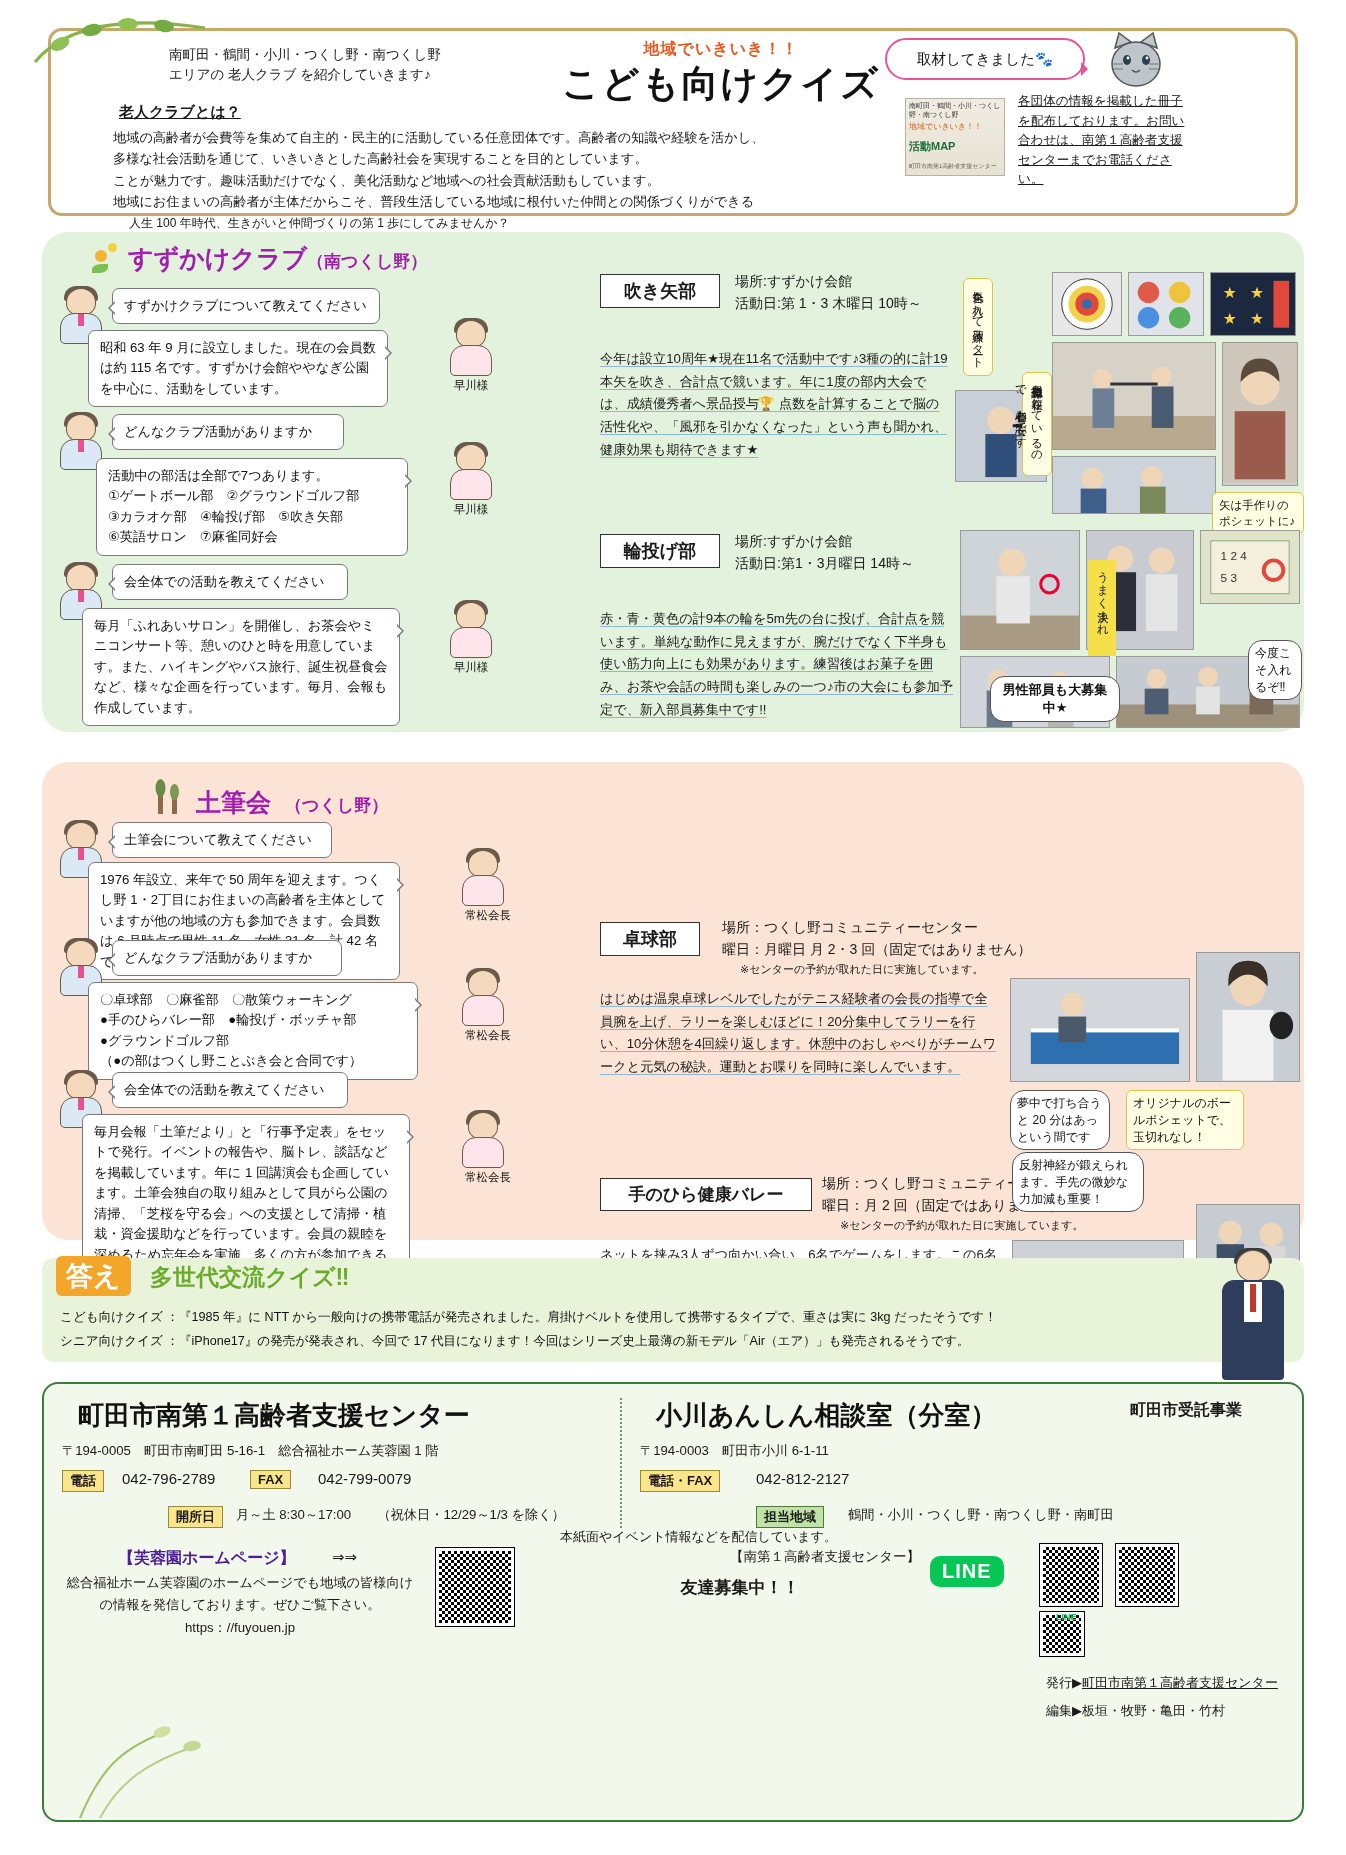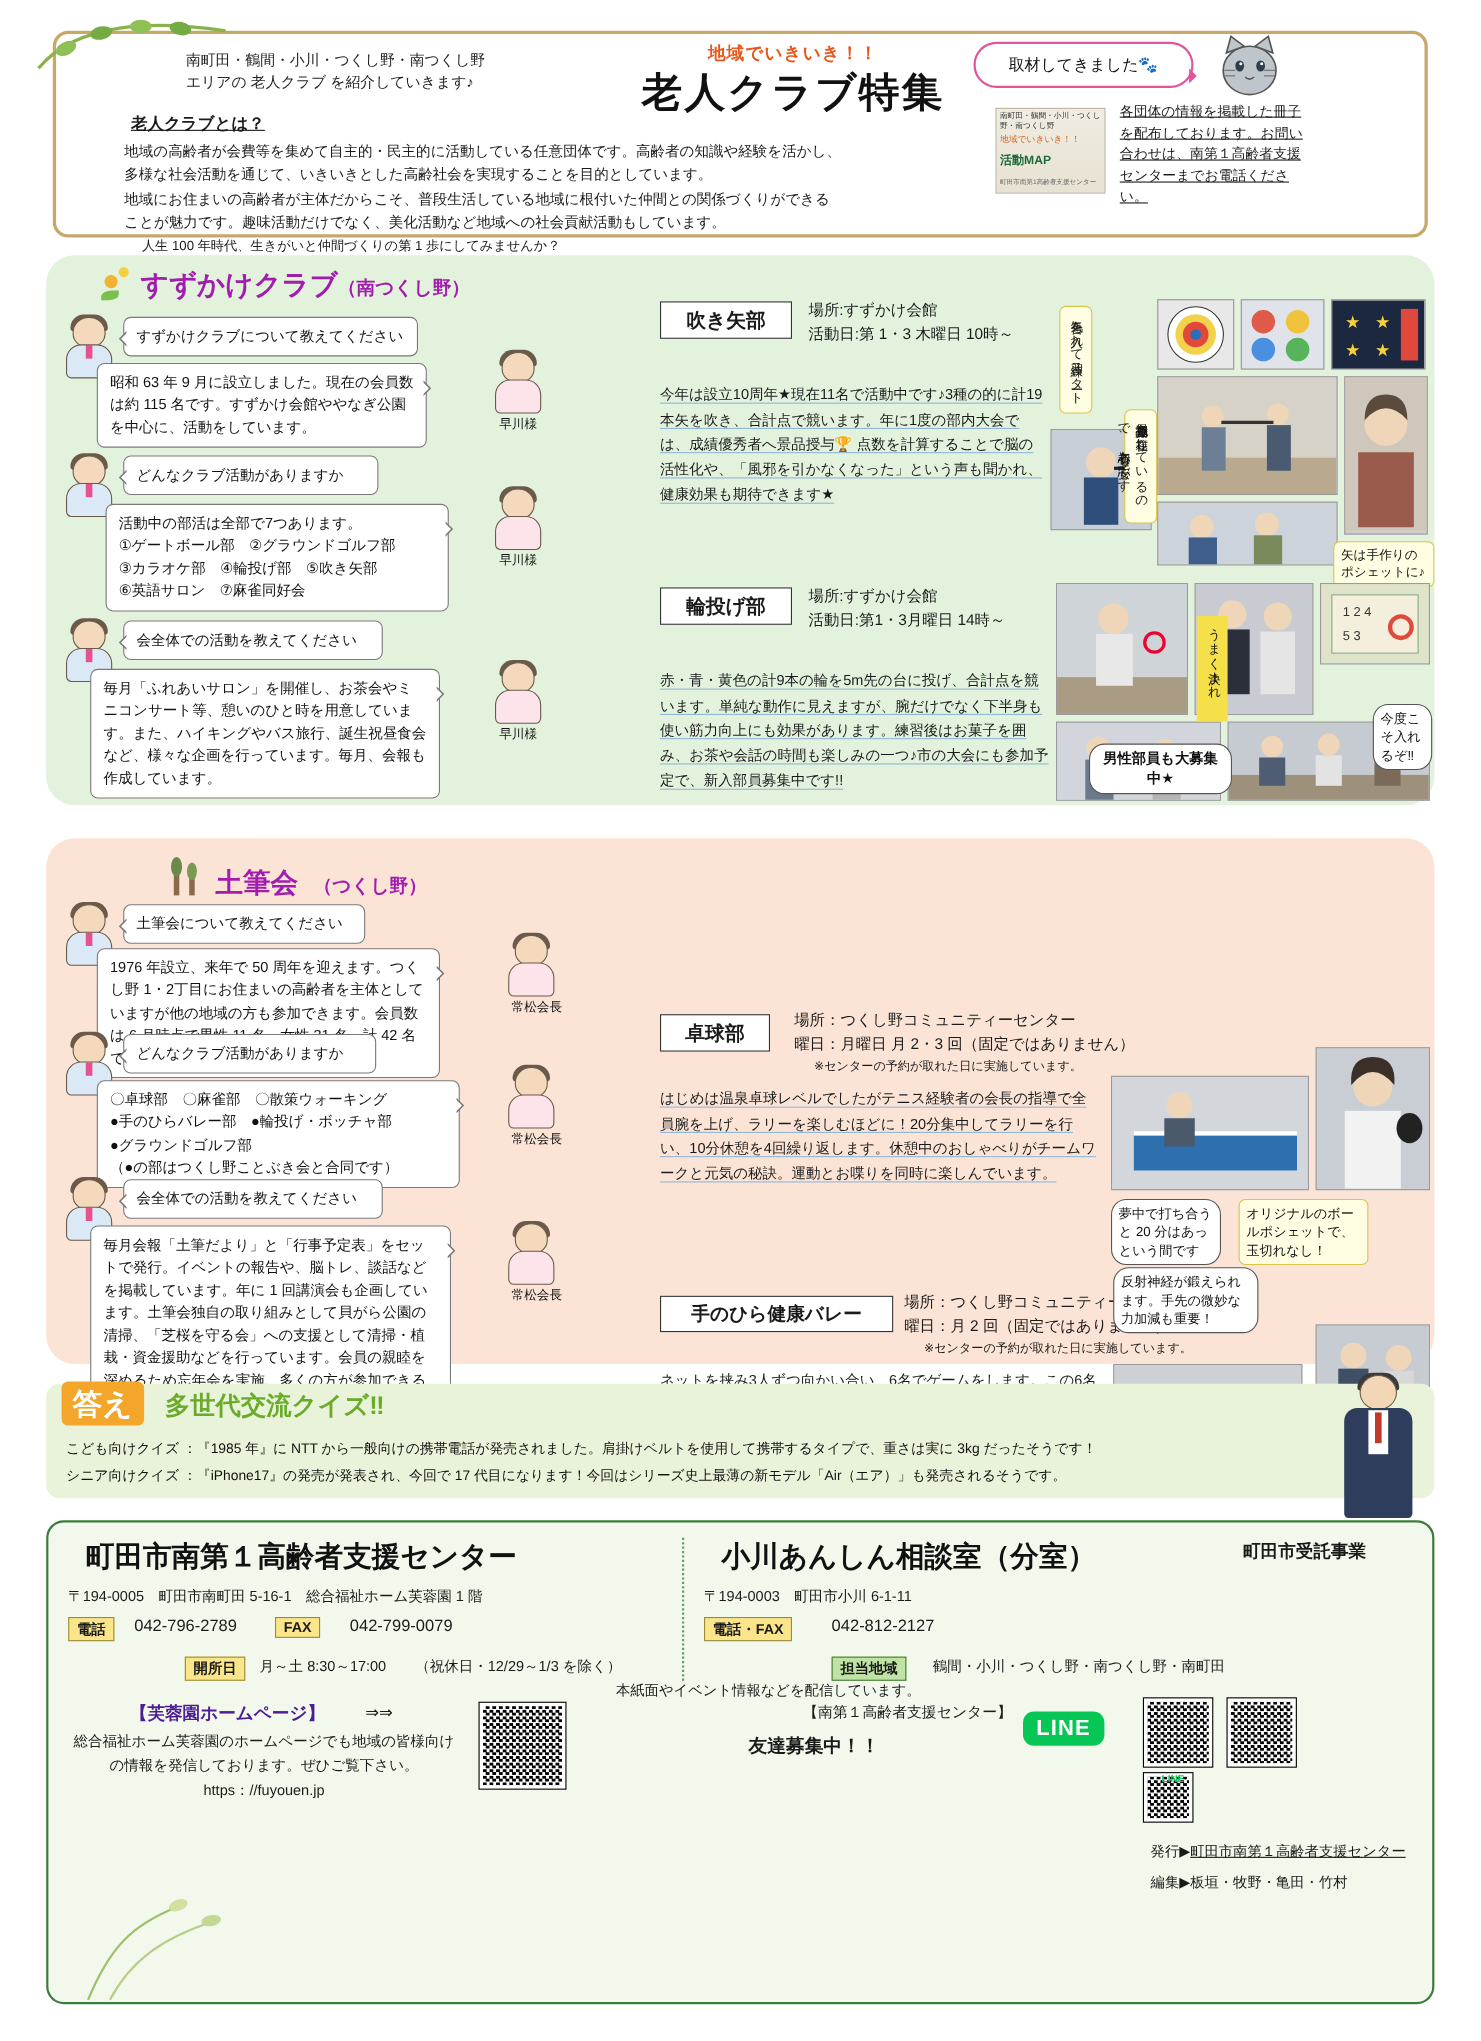--- a/index.html
+++ b/index.html
@@ -204,27 +204,27 @@
 </style>
 </head>
 <body>
 
 <div class="page">
 
   <div class="header-box">
     <div class="hdr-sub" style="white-space:pre-line">南町田・鶴間・小川・つくし野・南つくし野
 エリアの 老人クラブ を紹介していきます♪</div>
     <div class="hdr-title-small">地域でいきいき！！</div>
-    <div class="hdr-title">老人クラブ特集</div>
+    <div class="hdr-title">こども向けクイズ</div>
     <div class="hdr-q">老人クラブとは？</div>
     <div class="hdr-body">
       <p>地域の高齢者が会費等を集めて自主的・民主的に活動している任意団体です。高齢者の知識や経験を活かし、</p>
       <p>多様な社会活動を通じて、いきいきとした高齢社会を実現することを目的としています。</p>
+      <p>ことが魅力です。趣味活動だけでなく、美化活動など地域への社会貢献活動もしています。</p>
       <p>地域にお住まいの高齢者が主体だからこそ、普段生活している地域に根付いた仲間との関係づくりができる</p>
-      <p>ことが魅力です。趣味活動だけでなく、美化活動など地域への社会貢献活動もしています。</p>
     </div>
     <div class="hdr-life">人生 100 年時代、生きがいと仲間づくりの第 1 歩にしてみませんか？</div>
   </div>
 
   <div class="bubble-torzai">取材してきました🐾</div>
 
   <svg class="cat" viewBox="0 0 62 62">
     <ellipse cx="31" cy="34" rx="24" ry="22" fill="#bfc6cb" stroke="#555" stroke-width="1.5"></ellipse>
     <path d="M10 18 L14 3 L26 12 Z" fill="#bfc6cb" stroke="#555" stroke-width="1.5"></path>
     <path d="M52 18 L48 3 L36 12 Z" fill="#bfc6cb" stroke="#555" stroke-width="1.5"></path>

